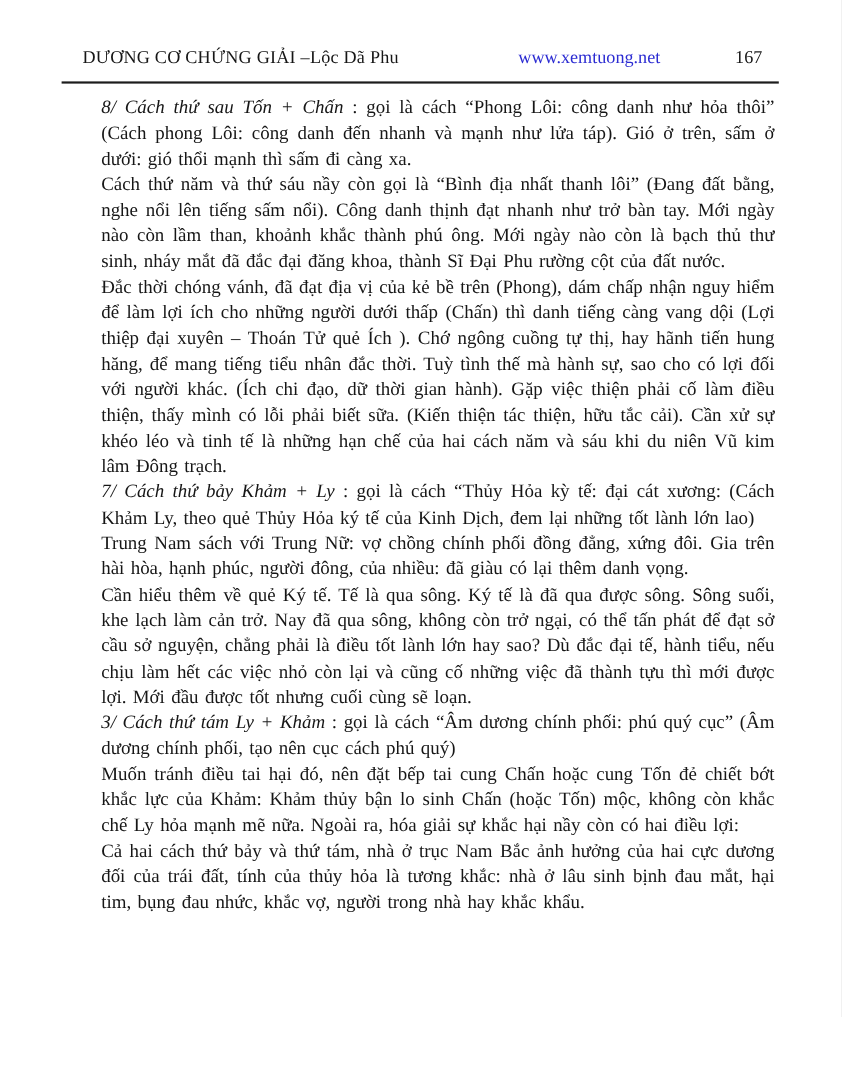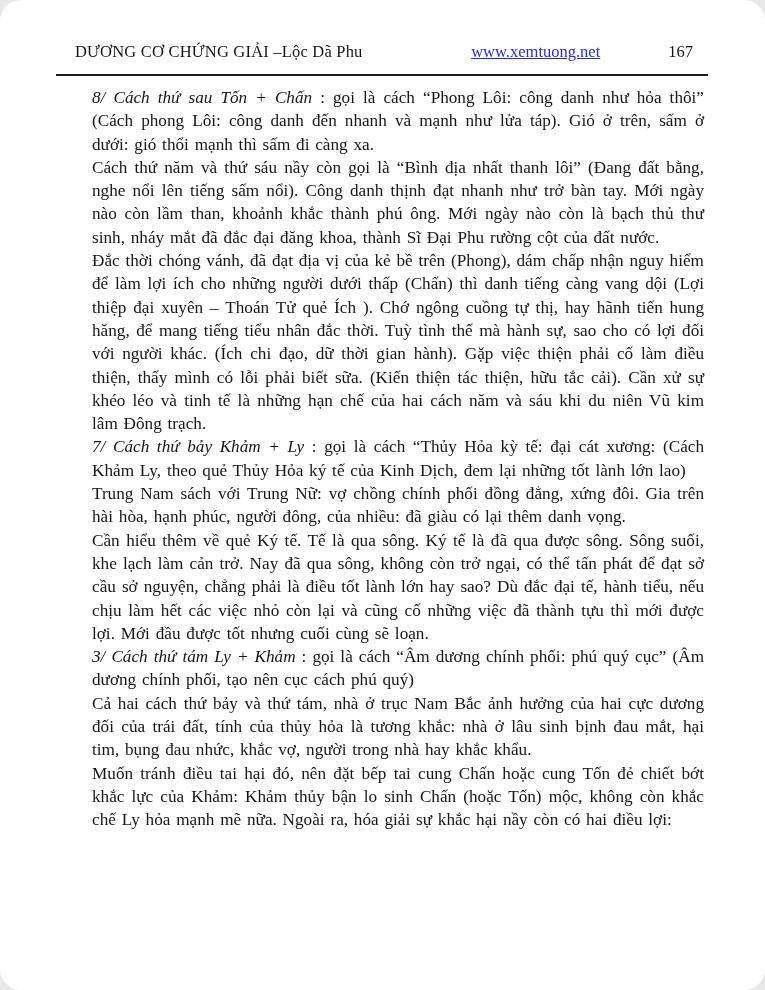--- a/index.html
+++ b/index.html
@@ -18,21 +18,21 @@
     position: absolute;
     left: 75px;
     top: 42px;
     width: 618px;
     display: flex;
     align-items: baseline;
     font-size: 16.5px;
     white-space: nowrap;
   }
   .header-title { flex: 1 1 auto; letter-spacing: 0.2px; }
-  .header-link  { text-decoration: underline; cursor: pointer; }
+  .header-link  { cursor: pointer; }
   .header-page  { margin-left: 68px; }
   .rule {
     position: absolute;
     left: 56px;
     top: 74px;
     width: 652px;
     height: 0;
     border-top: 2px solid #1c1c1c;
   }
   .content {
@@ -44,35 +44,35 @@
     line-height: 23.3px;
     text-align: justify;
     word-spacing: 1.5px;
   }
   .content p { margin: 0; padding: 0; }
   .it { font-style: italic; }
 </style>
 </head>
 <body>
 
-<div class="page" style="background: rgb(255, 255, 255); color: rgb(22, 22, 22); border-radius: 21px;">
+<div class="page" style="background: rgb(255, 255, 255); color: rgb(22, 22, 22);">
 
   <div class="header">
     <span class="header-title">DƯƠNG CƠ CHỨNG GIẢI –Lộc Dã Phu</span>
     <span class="header-link" style="color: rgb(43, 43, 210);">www.xemtuong.net</span>
     <span class="header-page">167</span>
   </div>
 
   <div class="rule" style="border-top-color: rgb(28, 28, 28);"></div>
 
   <div class="content">
       <p><span class="it">8/ Cách thứ sau Tốn + Chấn</span><span> : gọi là cách “Phong Lôi: công danh như hỏa thôi” (Cách phong Lôi: công danh đến nhanh và mạnh như lửa táp). Gió ở trên, sấm ở dưới: gió thổi mạnh thì sấm đi càng xa.</span></p>
       <p><span>Cách thứ năm và thứ sáu nầy còn gọi là “Bình địa nhất thanh lôi” (Đang đất bằng, nghe nổi lên tiếng sấm nổi). Công danh thịnh đạt nhanh như trở bàn tay. Mới ngày nào còn lầm than, khoảnh khắc thành phú ông. Mới ngày nào còn là bạch thủ thư sinh, nháy mắt đã đắc đại đăng khoa, thành Sĩ Đại Phu rường cột của đất nước.</span></p>
       <p><span>Đắc thời chóng vánh, đã đạt địa vị của kẻ bề trên (Phong), dám chấp nhận nguy hiểm để làm lợi ích cho những người dưới thấp (Chấn) thì danh tiếng càng vang dội (Lợi thiệp đại xuyên – Thoán Tử quẻ Ích ). Chớ ngông cuồng tự thị, hay hãnh tiến hung hăng, để mang tiếng tiểu nhân đắc thời. Tuỳ tình thế mà hành sự, sao cho có lợi đối với người khác. (Ích chi đạo, dữ thời gian hành). Gặp việc thiện phải cố làm điều thiện, thấy mình có lỗi phải biết sữa. (Kiến thiện tác thiện, hữu tắc cải). Cần xử sự khéo léo và tinh tế là những hạn chế của hai cách năm và sáu khi du niên Vũ kim lâm Đông trạch.</span></p>
       <p><span class="it">7/ Cách thứ bảy Khảm + Ly</span><span> : gọi là cách “Thủy Hỏa kỳ tế: đại cát xương: (Cách Khảm Ly, theo quẻ Thủy Hỏa ký tế của Kinh Dịch, đem lại những tốt lành lớn lao)</span></p>
       <p><span>Trung Nam sách với Trung Nữ: vợ chồng chính phối đồng đẳng, xứng đôi. Gia trên hài hòa, hạnh phúc, người đông, của nhiều: đã giàu có lại thêm danh vọng.</span></p>
       <p><span>Cần hiểu thêm về quẻ Ký tế. Tế là qua sông. Ký tế là đã qua được sông. Sông suối, khe lạch làm cản trở. Nay đã qua sông, không còn trở ngại, có thể tấn phát để đạt sở cầu sở nguyện, chẳng phải là điều tốt lành lớn hay sao? Dù đắc đại tế, hành tiểu, nếu chịu làm hết các việc nhỏ còn lại và cũng cố những việc đã thành tựu thì mới được lợi. Mới đầu được tốt nhưng cuối cùng sẽ loạn.</span></p>
       <p><span class="it">3/ Cách thứ tám Ly + Khảm</span><span> : gọi là cách “Âm dương chính phối: phú quý cục” (Âm dương chính phối, tạo nên cục cách phú quý)</span></p>
+      <p><span>Muốn tránh điều tai hại đó, nên đặt bếp tai cung Chấn hoặc cung Tốn đẻ chiết bớt khắc lực của Khảm: Khảm thủy bận lo sinh Chấn (hoặc Tốn) mộc, không còn khắc chế Ly hỏa mạnh mẽ nữa. Ngoài ra, hóa giải sự khắc hại nầy còn có hai điều lợi:</span></p>
       <p><span>Cả hai cách thứ bảy và thứ tám, nhà ở trục Nam Bắc ảnh hưởng của hai cực dương đối của trái đất, tính của thủy hỏa là tương khắc: nhà ở lâu sinh bịnh đau mắt, hại tim, bụng đau nhức, khắc vợ, người trong nhà hay khắc khẩu.</span></p>
-      <p><span>Muốn tránh điều tai hại đó, nên đặt bếp tai cung Chấn hoặc cung Tốn đẻ chiết bớt khắc lực của Khảm: Khảm thủy bận lo sinh Chấn (hoặc Tốn) mộc, không còn khắc chế Ly hỏa mạnh mẽ nữa. Ngoài ra, hóa giải sự khắc hại nầy còn có hai điều lợi:</span></p>
     </div>
 
 </div>
 
 </body></html>

